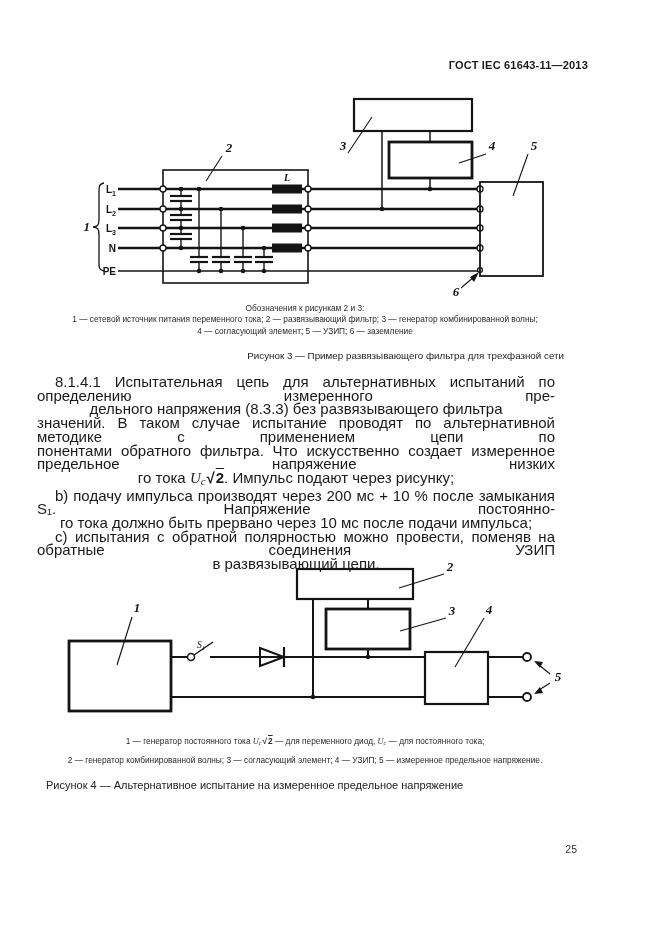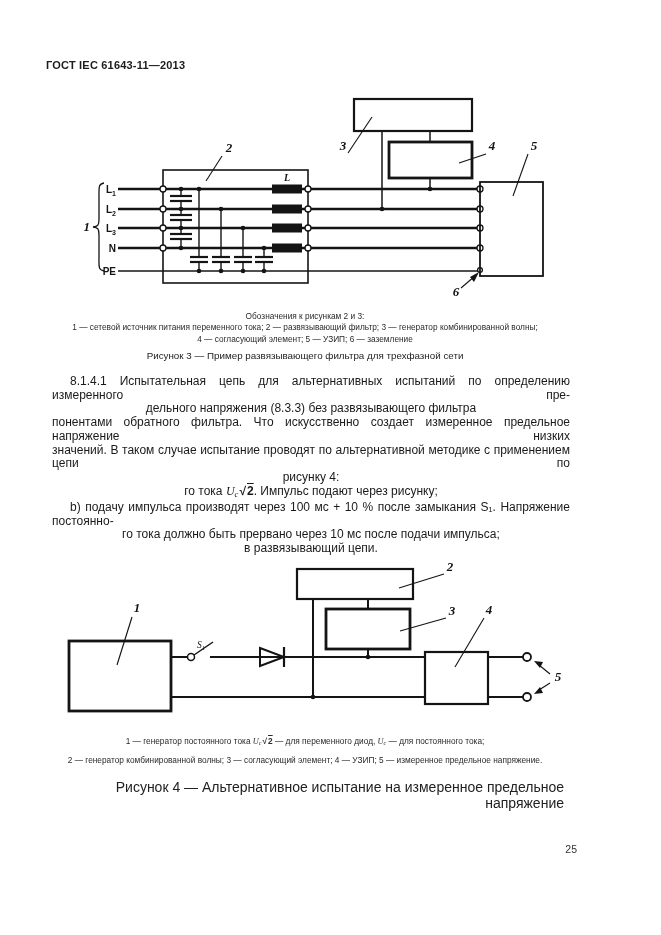--- a/index.html
+++ b/index.html
@@ -2,30 +2,30 @@
 <html><head>
 <meta charset="utf-8">
 <style>
   html,body{margin:0;padding:0;background:#888;}
   .page{
     position:relative;width:661px;height:935px;background:#fff;
     font-family:"Liberation Sans",sans-serif;color:#1c1c1c;overflow:hidden;
     margin:0 auto;
   }
   .abs{position:absolute;}
-  .hdr{top:59px;left:46px;right:73px;font-size:11px;font-weight:bold;letter-spacing:.2px;}
-  .legend{top:303px;left:46px;width:518px;text-align:center;font-size:8.3px;line-height:11.3px;color:#2a2a2a;margin-top:8px;}
-  .cap3{top:350px;left:46px;width:518px;text-align:center;font-size:9.8px;color:#222;}
-  .body{top:375px;left:52px;width:518px;font-size:12px;line-height:13.7px;color:#1a1a1a;}
+  .hdr{top:59px;left:46px;right:73px;text-align:right;font-size:11px;font-weight:bold;letter-spacing:.2px;}
+  .legend{top:303px;left:46px;width:518px;text-align:center;font-size:8.3px;line-height:11.3px;color:#2a2a2a;}
+  .cap3{top:350px;left:46px;width:518px;text-align:right;font-size:9.8px;color:#222;}
+  .body{top:375px;left:37px;width:518px;font-size:15px;line-height:13.7px;color:#1a1a1a;}
   .body .jl{text-align:justify;text-align-last:justify;}
   .body .ll{text-align:center;}
   .body .ind{text-indent:18px;}
   .note4{top:735px;left:46px;width:518px;text-align:center;font-size:8.3px;line-height:13px;color:#2a2a2a;}
   .note4 .n1{margin-bottom:4px;}
-  .cap4{top:779px;left:46px;width:518px;text-align:right;font-size:14px;color:#222;}
+  .cap4{top:779px;left:46px;width:518px;text-align:left;font-size:11px;color:#222;}
   .pgnum{top:843px;left:61px;right:84px;text-align:right;font-size:10.5px;color:#333;}
   .mv{font-family:"Liberation Serif",serif;font-style:italic;}
   .ms{font-family:"Liberation Serif",serif;font-style:italic;font-size:.72em;vertical-align:-.18em;}
   .rt{font-weight:bold;margin-left:1px;}
   .ov{text-decoration:overline;}
   svg{position:absolute;left:0;top:0;}
   svg line, svg path, svg rect.box{stroke:#141414;fill:none;}
   svg .fill{fill:#141414;stroke:none;}
   svg .dot{fill:#141414;stroke:none;}
   svg .term{fill:#fff;stroke:#141414;}
@@ -229,26 +229,26 @@
     <div>Обозначения к рисункам 2 и 3:</div>
     <div>1 — сетевой источник питания переменного тока; 2 — развязывающий фильтр; 3 — генератор комбинированной волны;</div>
     <div>4 — согласующий элемент; 5 — УЗИП; 6 — заземление</div>
   </div>
 
   <div class="abs cap3">Рисунок 3 — Пример развязывающего фильтра для трехфазной сети</div>
 
   <div class="abs body">
     <div class="jl ind">8.1.4.1 Испытательная цепь для альтернативных испытаний по определению измеренного пре-</div>
     <div class="ll">дельного напряжения (8.3.3) без развязывающего фильтра</div>
+    <div class="jl">значений. В таком случае испытание проводят по альтернативной методике с применением цепи по</div>
     <div class="jl">понентами обратного фильтра. Что искусственно создает измеренное предельное напряжение низких</div>
-    <div class="jl">значений. В таком случае испытание проводят по альтернативной методике с применением цепи по</div>
-    <div class="ll">рисунку 4:</div>
     <div class="ll"><span>го тока </span><span class="mv">U</span><span class="ms">c</span><span class="rt">√</span><span class="rt ov">2</span><span>. Импульс подают через рисунку;</span></div>
-    <div class="jl ind">b) подачу импульса производят через 100 мс + 10 % после замыкания S₁. Напряжение постоянно-</div>
+    <div class="jl ind">b) подачу импульса производят через 200 мс + 10 % после замыкания S₁. Напряжение постоянно-</div>
     <div class="ll">го тока должно быть прервано через 10 мс после подачи импульса;</div>
+    <div class="jl ind">c) испытания с обратной полярностью можно провести, поменяв на обратные соединения УЗИП</div>
     <div class="ll">в развязывающий цепи.</div>
   </div>
 
   <div class="abs note4">
     <div class="n1"><span>1 — генератор постоянного тока </span><span class="mv">U</span><span class="ms">c</span><span class="rt">√</span><span class="rt ov">2</span><span> — для переменного диод, </span><span class="mv">U</span><span class="ms">c</span><span> — для постоянного тока;</span></div>
     <div>2 — генератор комбинированной волны; 3 — согласующий элемент; 4 — УЗИП; 5 — измеренное предельное напряжение.</div>
   </div>
 
   <div class="abs cap4">Рисунок 4 — Альтернативное испытание на измеренное предельное напряжение</div>
 

